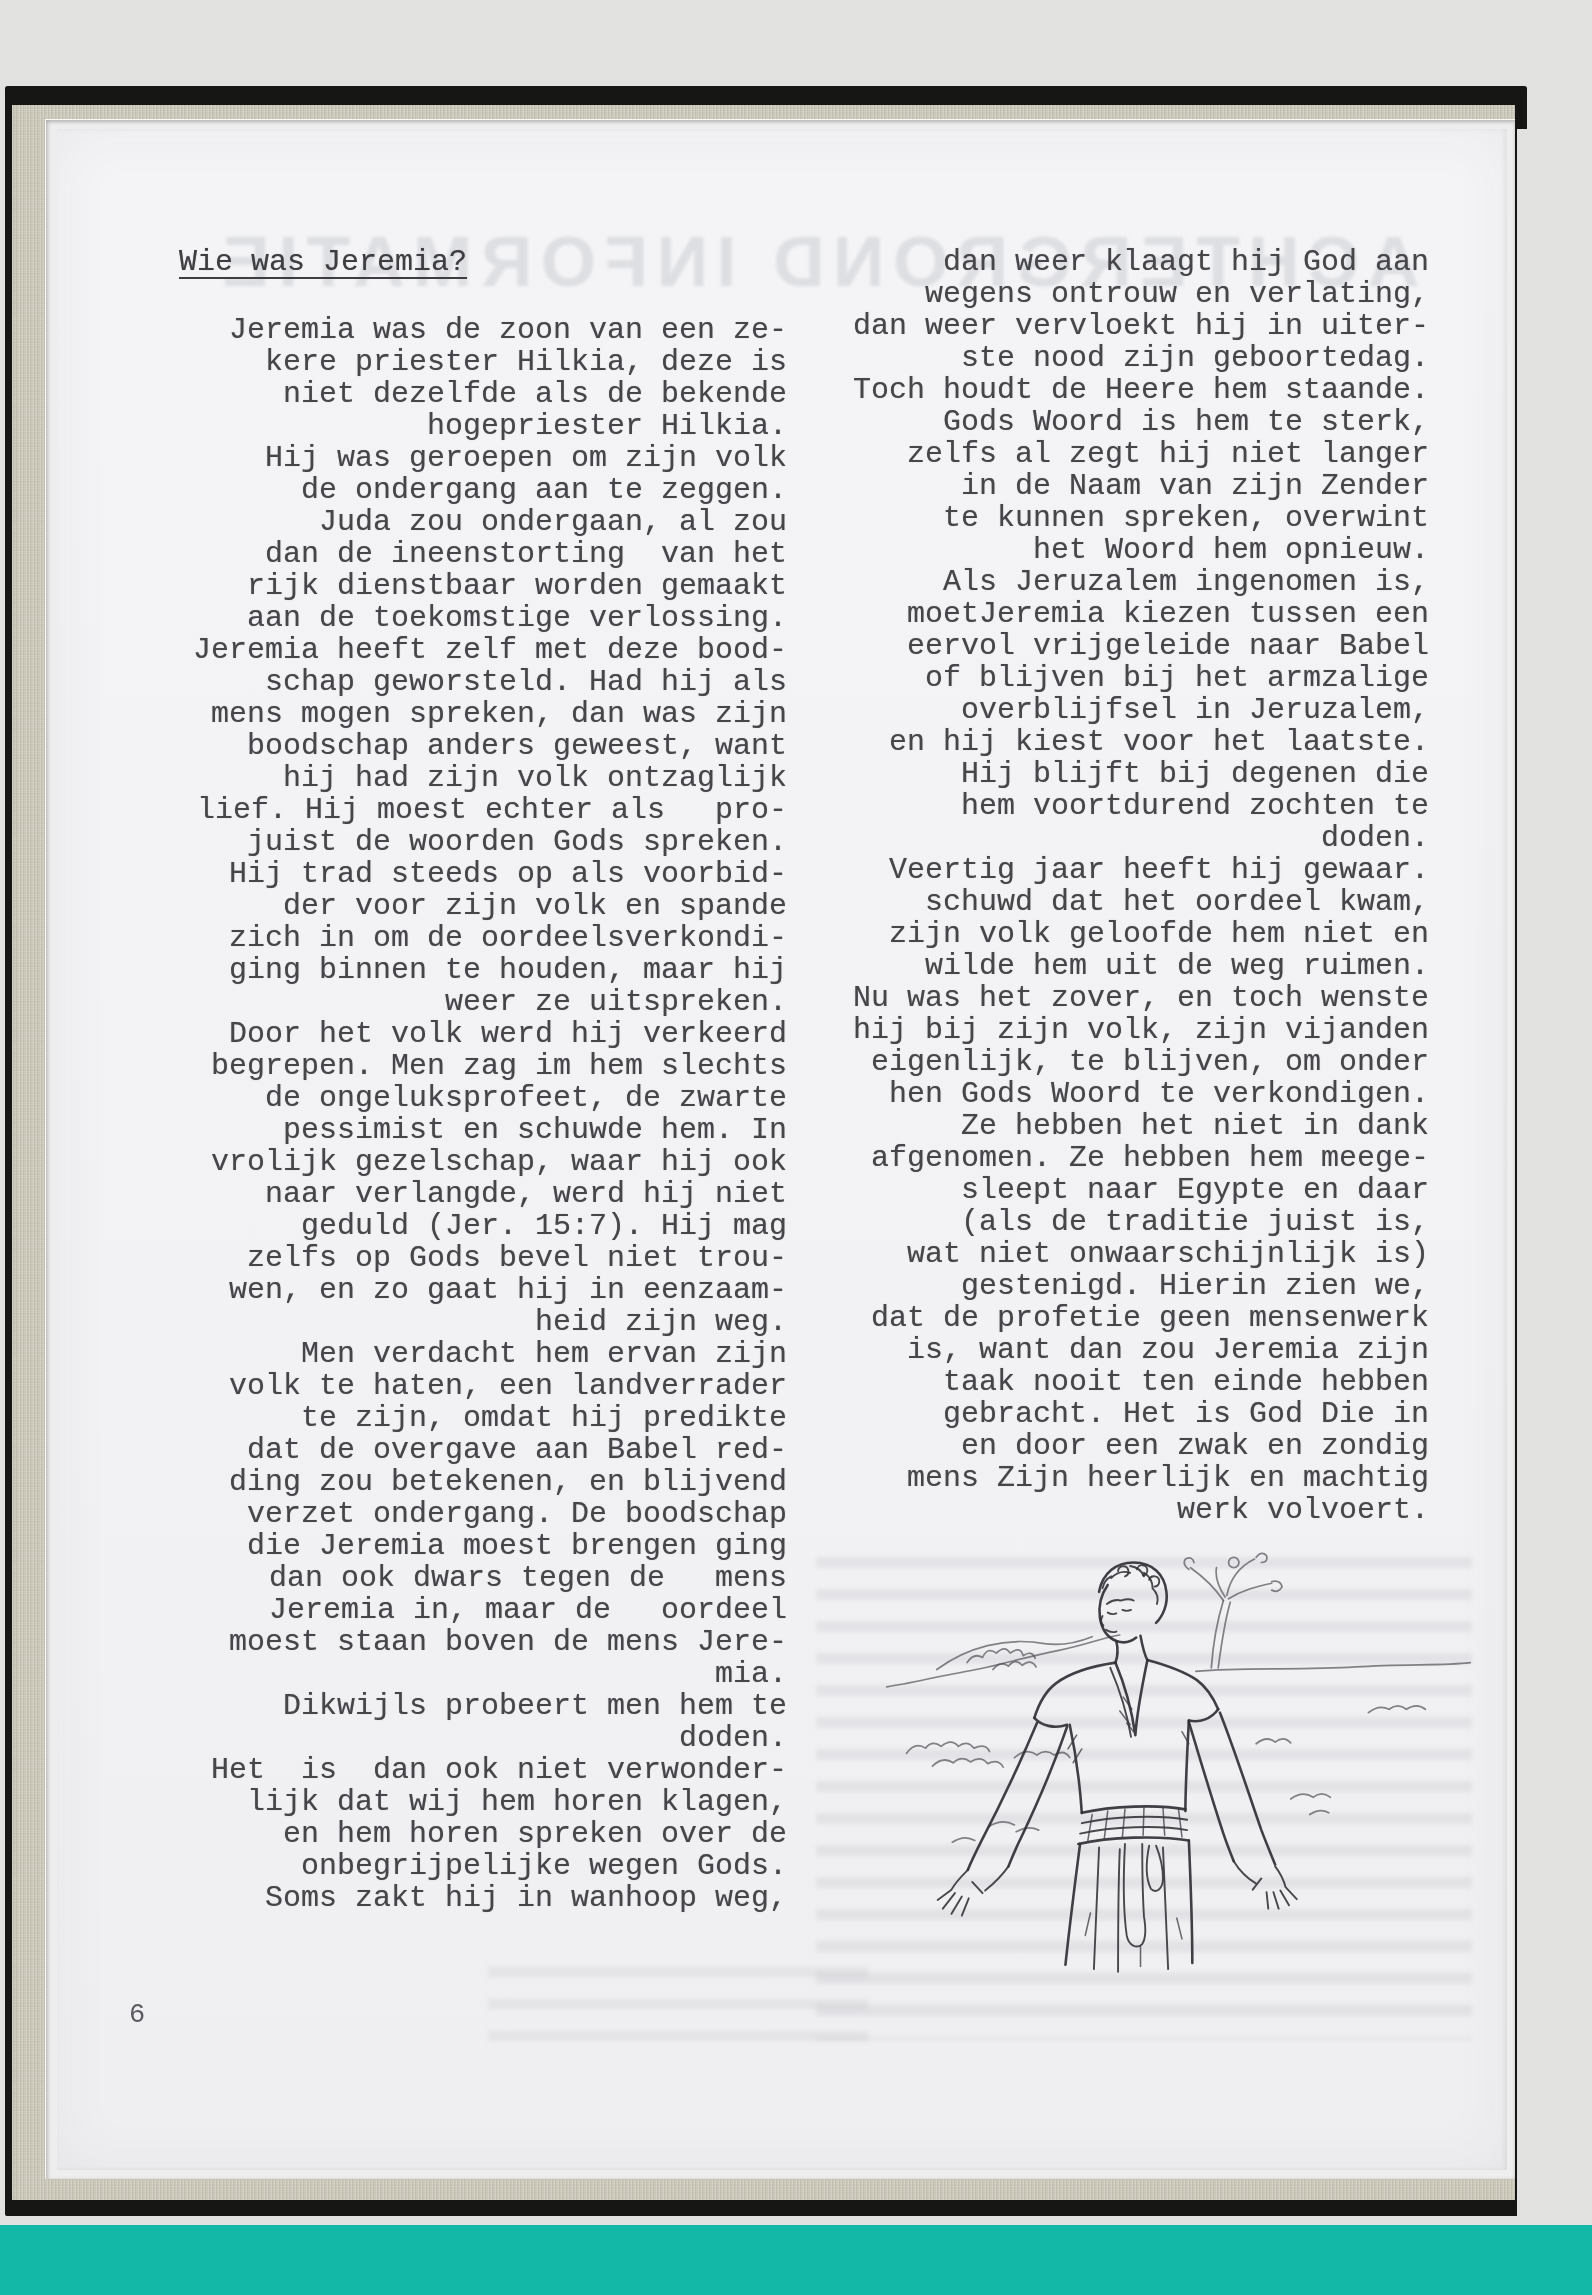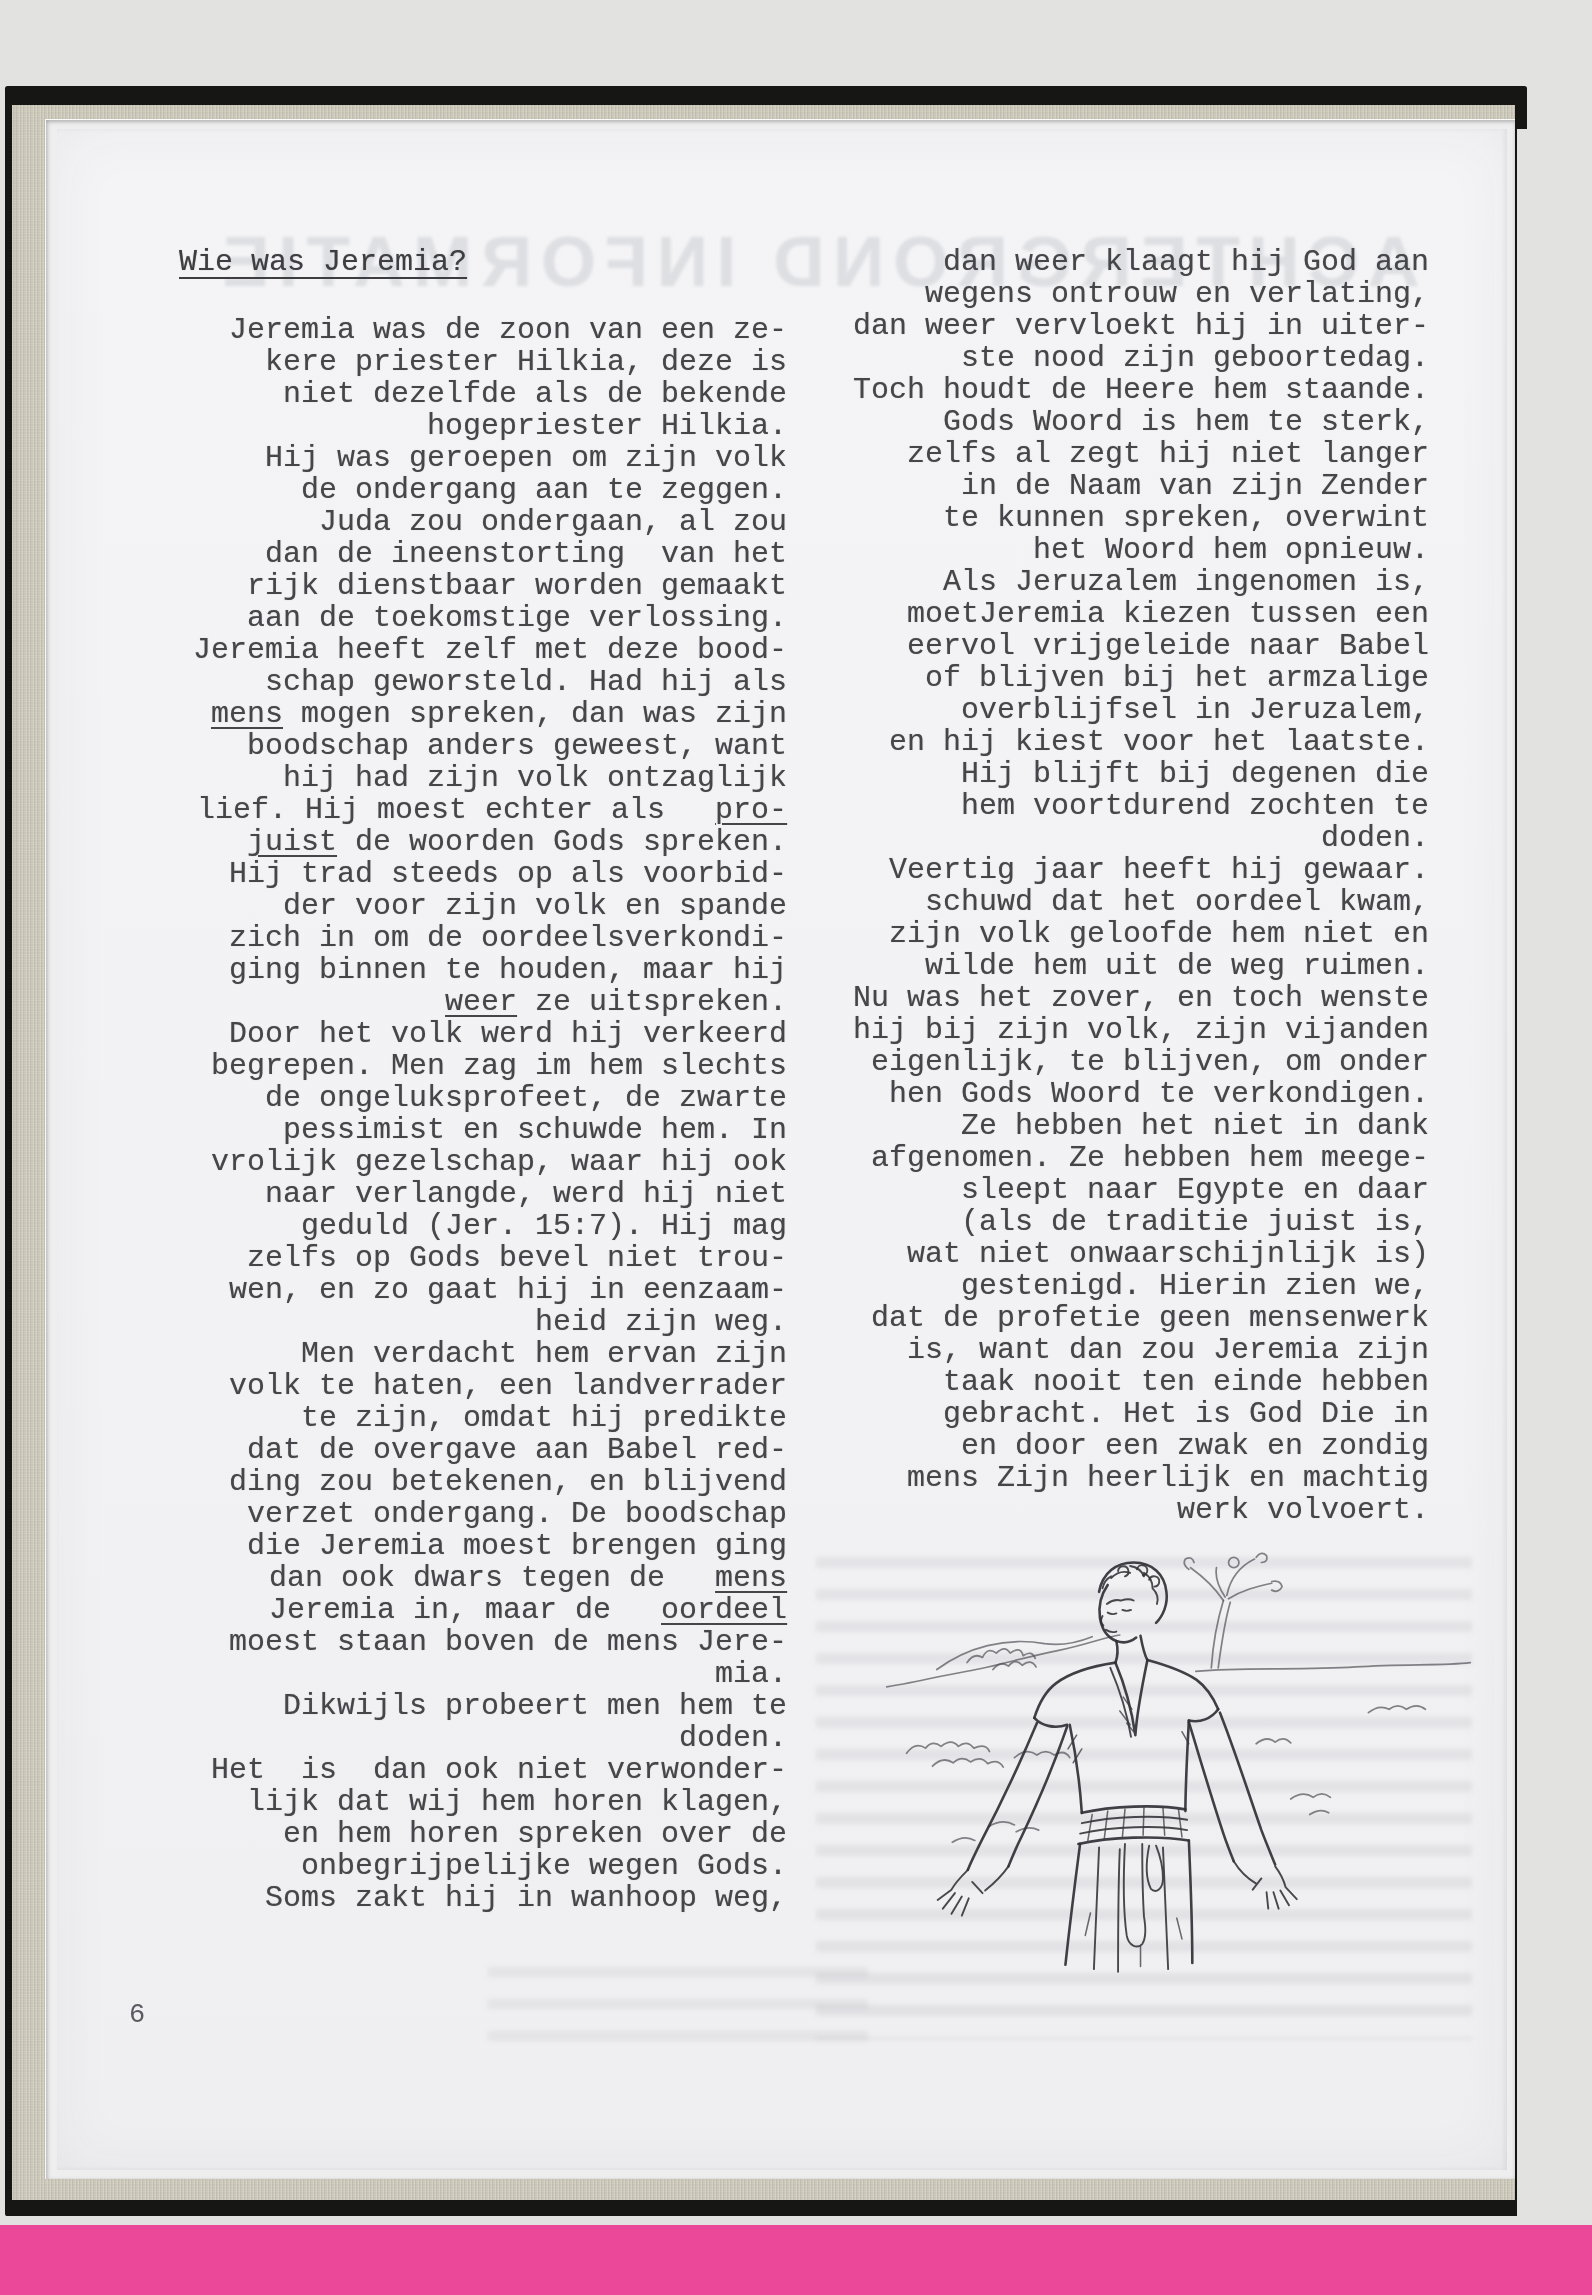--- a/index.html
+++ b/index.html
@@ -1,18 +1,18 @@
 <!DOCTYPE html>
 <html style="font-size:14px"><head>
 <meta charset="utf-8">
 <style>
   html,body { margin:0; padding:0; background:#ffffff; }
   .scene {
     position:relative; width:1592px; height:2295px; overflow:hidden;
-    background:#ec4899; font-family:"Liberation Mono","DejaVu Sans Mono",monospace;
+    background:#14b8a6; font-family:"Liberation Mono","DejaVu Sans Mono",monospace;
   }
   .bed { position:absolute; left:0; top:0; width:1592px; height:2225px; background:#e2e2e0; }
   .cover-black {
     position:absolute; left:5.2px; top:86px; width:1522px; height:2130px;
     background:#161614; border-radius:2.6px;
   }
   .cover-cloth {
     position:absolute; left:12px; top:105px; width:1503px; height:2095px;
     background:#c9c6b7;
     background-image:repeating-linear-gradient(90deg, rgba(255,255,255,.16) 0 0.9px, rgba(0,0,0,.05) 0.9px 1.7px, transparent 1.7px 3.5px),
@@ -35,21 +35,21 @@
     position:absolute; white-space:pre;
     font-size:30px; line-height:32px; letter-spacing:0;
     color:#45454a; text-shadow:0 0 0.9px rgba(69,69,74,.45);text-align:right;
   }
   .heading {
     position:absolute; white-space:pre;
     font-size:30px; line-height:32px; color:#3d3d42;
     text-shadow:0 0 0.9px rgba(61,61,66,.5);
     text-decoration:underline; text-decoration-thickness:2.2px; text-underline-offset:7px;
   }
-  .ul { text-decoration:underline; text-decoration-thickness:2.2px; text-underline-offset:5.2px;margin-left:32px; }
+  .ul { text-decoration-thickness:2.2px; text-underline-offset:5.2px;margin-left:32px; }
   .page-number { position:absolute; left:72px; top:1871px; font-size:27px; color:#5a5a60; }
   .ghost-heading {
     position:absolute; left:147px; top:93px; width:1225px; height:78px;
     display:flex; align-items:center; justify-content:center;
     transform:scaleX(-1);
     font-family:"Liberation Sans","DejaVu Sans",sans-serif;
     font-weight:bold; font-size:71px; letter-spacing:8.6px;
     color:rgba(122,126,140,.18); filter:blur(1.7px);
     white-space:nowrap;
   }

